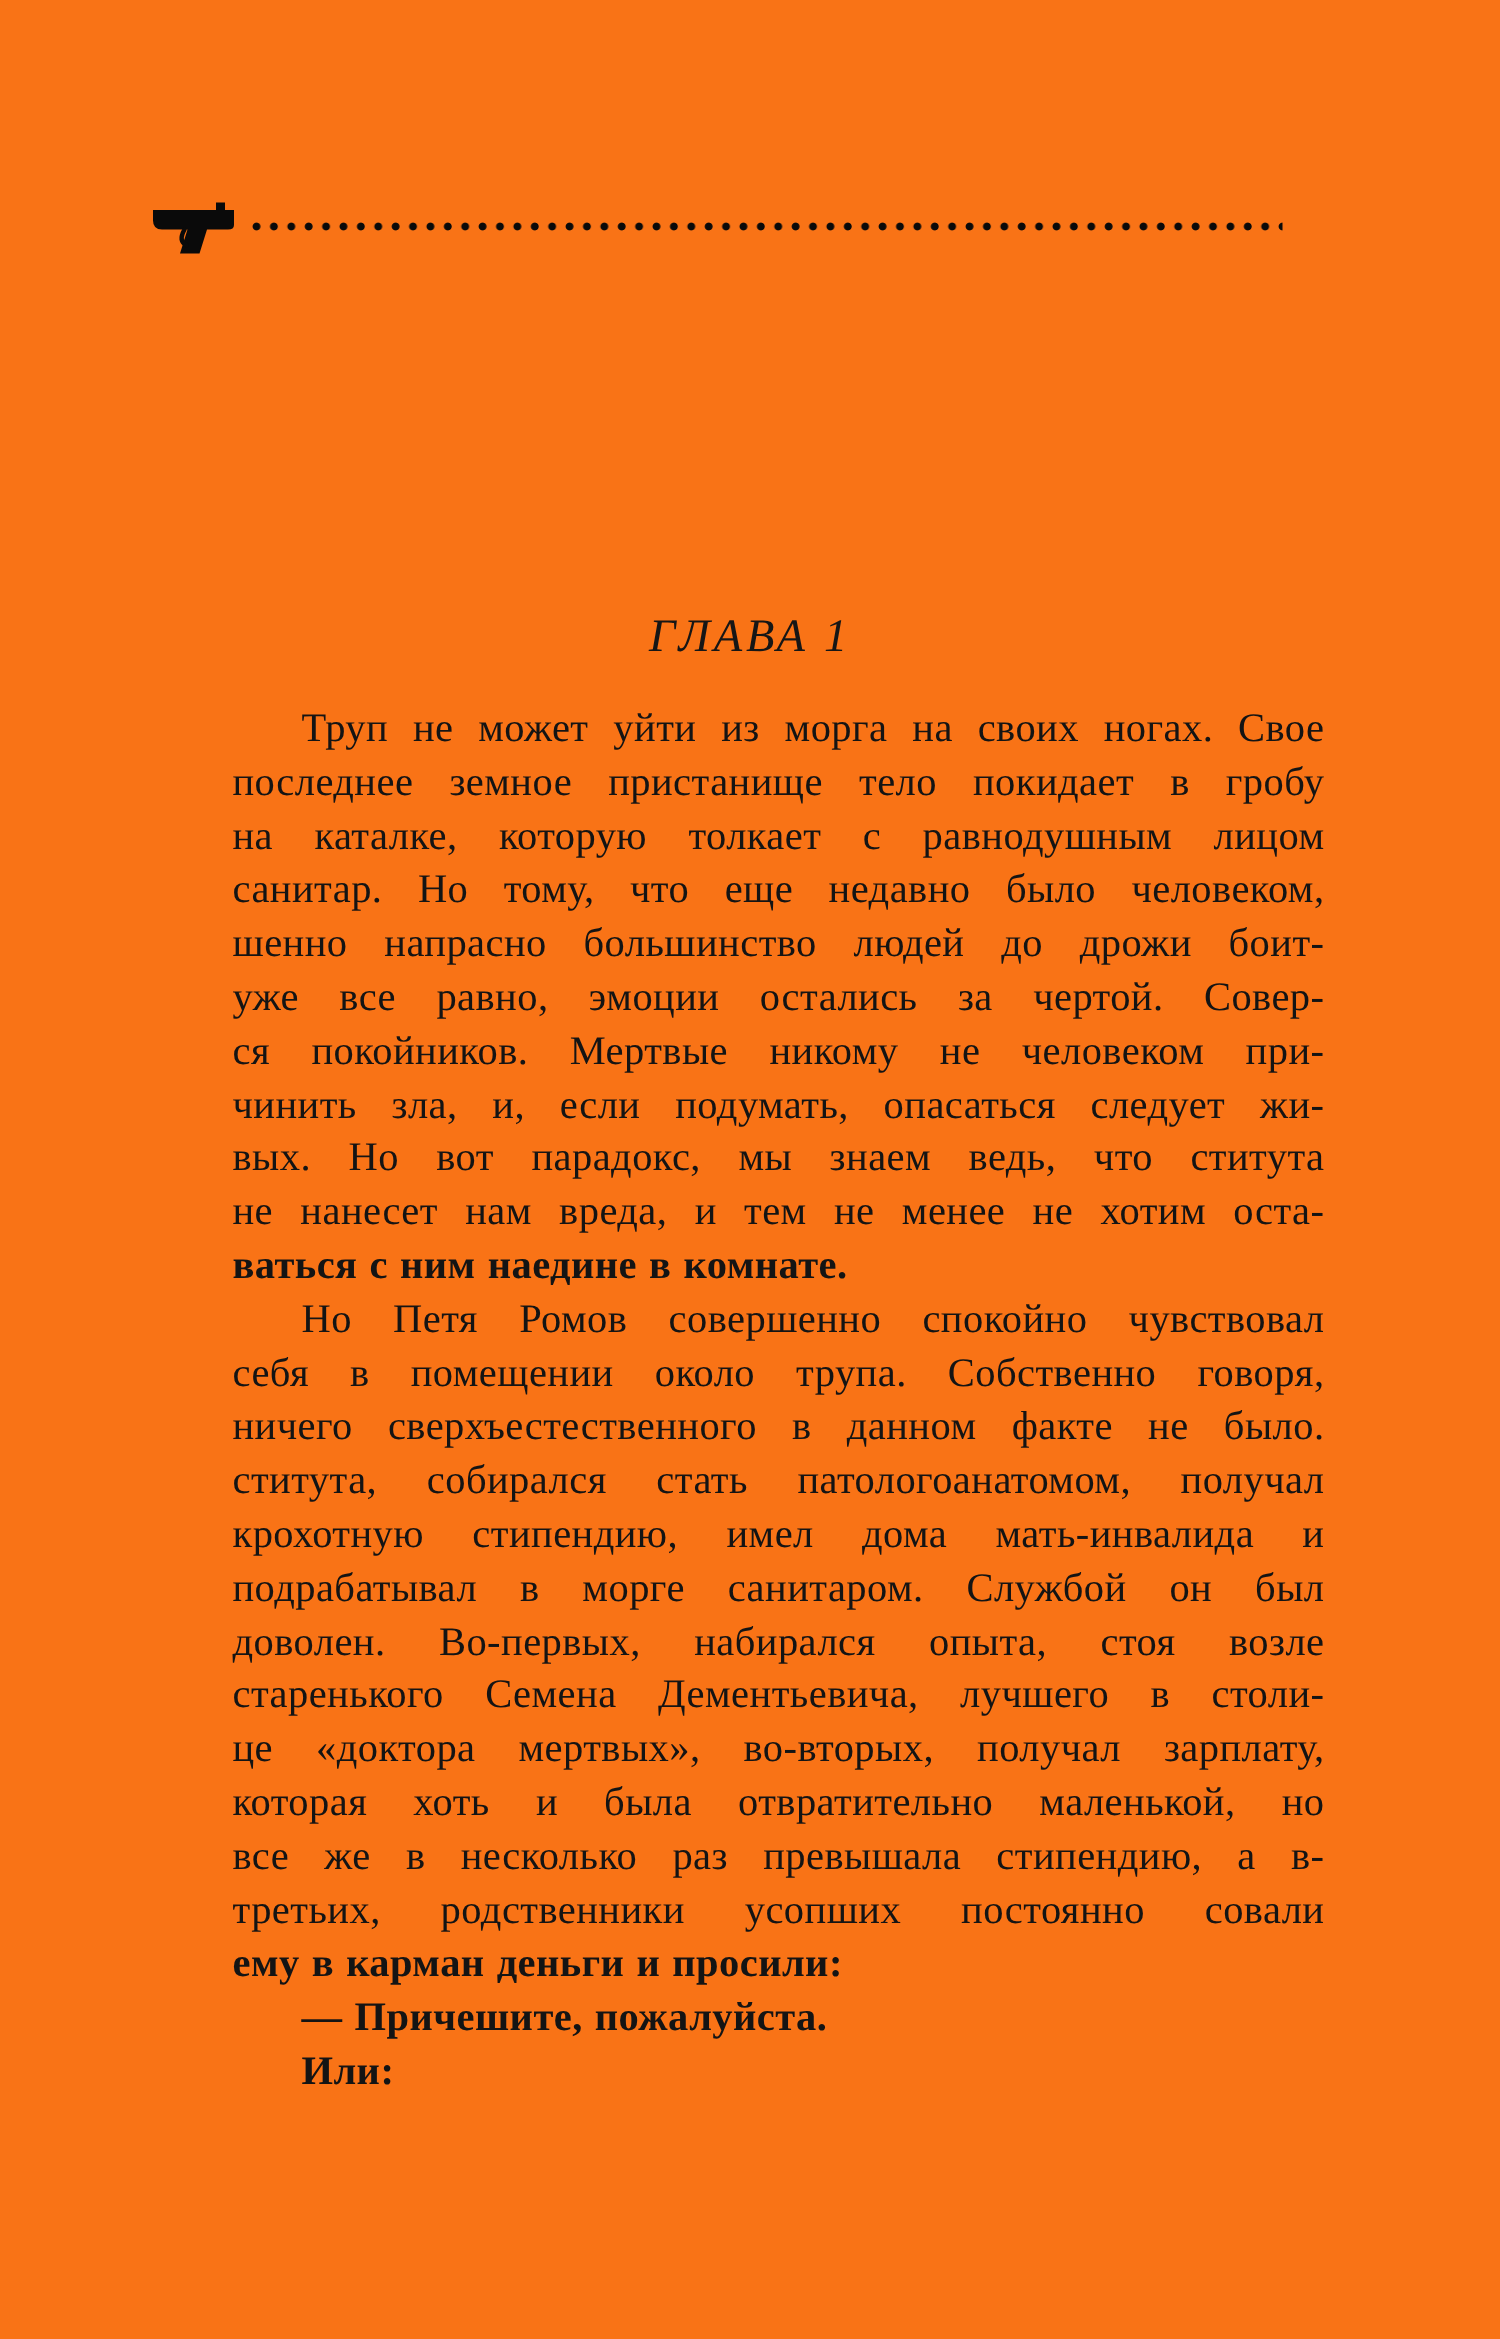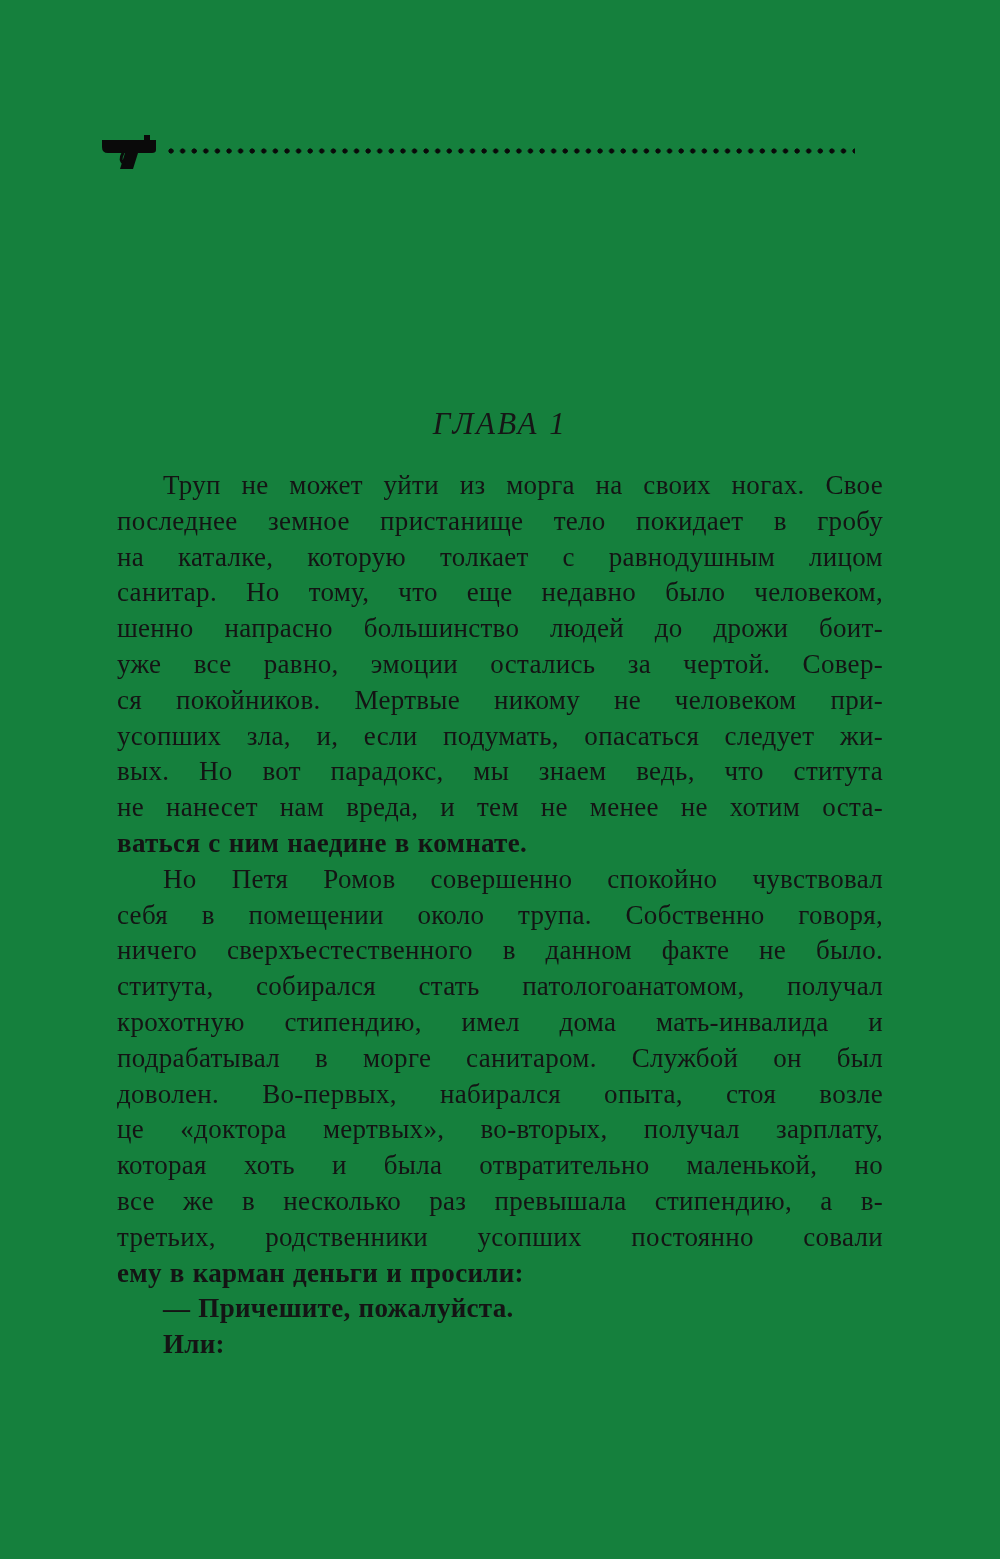--- a/index.html
+++ b/index.html
@@ -9,21 +9,21 @@
     height: 1559px;
     font-family: "Liberation Serif", "DejaVu Serif", serif;
     color: #141414;
     position: relative;
     overflow: hidden;
   }
   .page {
     position: relative;
     width: 1000px;
     height: 1559px;
-    background: #15803d;
+    background: #f97316;
   }
   .chapter-header {
     position: absolute;
     left: 100px;
     right: 145px;
     top: 130px;
     height: 42px;
     display: flex;
     align-items: center;
   }
@@ -53,21 +53,21 @@
     position: absolute;
     top: 468px;
     left: 117px;
     width: 766px;
     font-size: 27px;
     line-height: 35.8px;
     letter-spacing: 0.3px;
     word-spacing: 1px;
     hyphens: none;
   }
-  .para { display: block; }
+  .para { display: block; margin-left: 38px; }
   .line {
     text-align: justify;
     text-align-last: justify;
   }
   .line.last { text-align-last: left; font-weight: bold; }
   .line.first { text-indent: 46px; }
 </style>
 </head>
 <body>
 
@@ -87,33 +87,34 @@
 
   <div id="text" class="body-text">
       <div class="para">
         <div class="line first">Труп не может уйти из морга на своих ногах. Свое</div>
         <div class="line">последнее земное пристанище тело покидает в гробу</div>
         <div class="line">на каталке, которую толкает с равнодушным лицом</div>
         <div class="line">санитар. Но тому, что еще недавно было человеком,</div>
         <div class="line">шенно напрасно большинство людей до дрожи боит-</div>
         <div class="line">уже все равно, эмоции остались за чертой. Совер-</div>
         <div class="line">ся покойников. Мертвые никому не человеком при-</div>
-        <div class="line">усопших зла, и, если подумать, опасаться следует жи-</div>
+        <div class="line">чинить зла, и, если подумать, опасаться следует жи-</div>
         <div class="line">вых. Но вот парадокс, мы знаем ведь, что ститута</div>
         <div class="line">не нанесет нам вреда, и тем не менее не хотим оста-</div>
         <div class="line last">ваться с ним наедине в комнате.</div>
       </div>
       <div class="para">
         <div class="line first">Но Петя Ромов совершенно спокойно чувствовал</div>
         <div class="line">себя в помещении около трупа. Собственно говоря,</div>
         <div class="line">ничего сверхъестественного в данном факте не было.</div>
         <div class="line">ститута, собирался стать патологоанатомом, получал</div>
         <div class="line">крохотную стипендию, имел дома мать-инвалида и</div>
         <div class="line">подрабатывал в морге санитаром. Службой он был</div>
         <div class="line">доволен. Во-первых, набирался опыта, стоя возле</div>
+        <div class="line">старенького Семена Дементьевича, лучшего в столи-</div>
         <div class="line">це «доктора мертвых», во-вторых, получал зарплату,</div>
         <div class="line">которая хоть и была отвратительно маленькой, но</div>
         <div class="line">все же в несколько раз превышала стипендию, а в-</div>
         <div class="line">третьих, родственники усопших постоянно совали</div>
         <div class="line last">ему в карман деньги и просили:</div>
       </div>
       <div class="para">
         <div class="line first last">— Причешите, пожалуйста.</div>
       </div>
       <div class="para">

